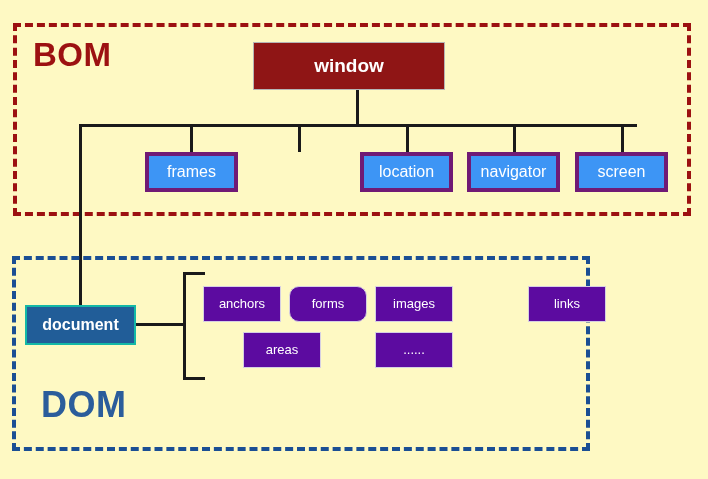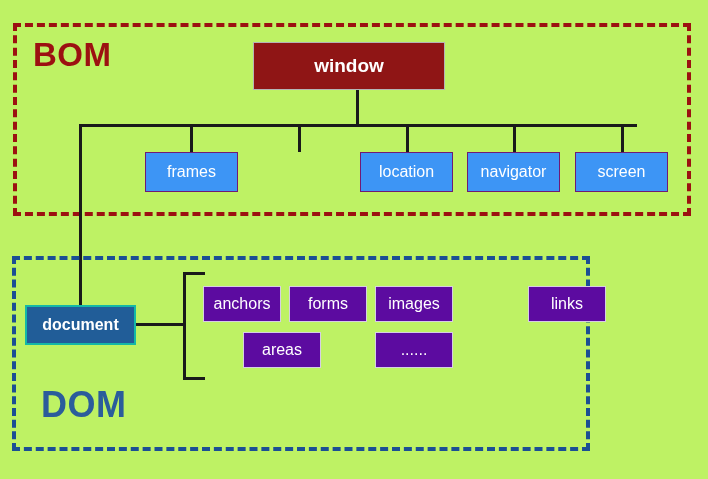--- a/index.html
+++ b/index.html
@@ -7,21 +7,21 @@
     padding: 0;
     background: #ffffff;
   }
   body {
     font-family: "Liberation Sans", sans-serif;
   }
   #canvas {
     position: relative;
     width: 708px;
     height: 479px;
-    background: #bef264;
+    background: #fef9c3;
     overflow: hidden;
   }
 
   
   .region {
     position: absolute;
     box-sizing: border-box;
     background: transparent;
   }
   #bom-region {
@@ -79,40 +79,40 @@
     background: #8f1515;
     border: 1px solid #b5b5b5;
     font-size: 19px;
     font-weight: bold;
   }
   .node-blue {
     width: 93px;
     height: 40px;
     top: 152px;
     background: #3d95f5;
-    border: 1px solid #701a75;
+    border: 4px solid #701a75;
     font-size: 16px;
     font-weight: normal;
   }
   .node-document {
     left: 25px;
     top: 305px;
     width: 111px;
     height: 40px;
     background: #215d98;
     border: 2px solid #14b8a6;
     font-size: 16px;
     font-weight: bold;
   }
   .node-purple {
     width: 78px;
     height: 36px;
     background: #5c0ba0;
     border: 1px solid #d6cfe2;
-    font-size: 16px;
+    font-size: 13px;
     font-weight: normal;
   }
 
   
   .line {
     position: absolute;
     background: #1a1a1a;
   }
   .line-h { height: 3px; }
   .line-v { width: 3px; }
@@ -149,20 +149,20 @@
 
   <div class="node node-document">document</div>
 
   <div class="line line-h" style="left:136px; top:323px; width:49px;"></div>
 
   <div class="line line-v" style="left:183px; top:272px; height:108px;"></div>
   <div class="line line-h" style="left:183px; top:272px; width:22px;"></div>
   <div class="line line-h" style="left:183px; top:377px; width:22px;"></div>
 
   <div class="node node-purple" style="left:203px; top:286px;">anchors</div>
-  <div class="node node-purple" style="left:289px; top:286px;">forms</div>
+  <div class="node node-purple" style="left:289px; top:286px;border-radius:10px;">forms</div>
   <div class="node node-purple" style="left:375px; top:286px;">images</div>
   <div class="node node-purple" style="left:480px; top:286px;margin-left:48px;">links</div>
 
   <div class="node node-purple" style="left:203px; top:332px;margin-left:40px;">areas</div>
   <div class="node node-purple" style="left:375px; top:332px;">......</div>
 
 </div>
 
 </body></html>

